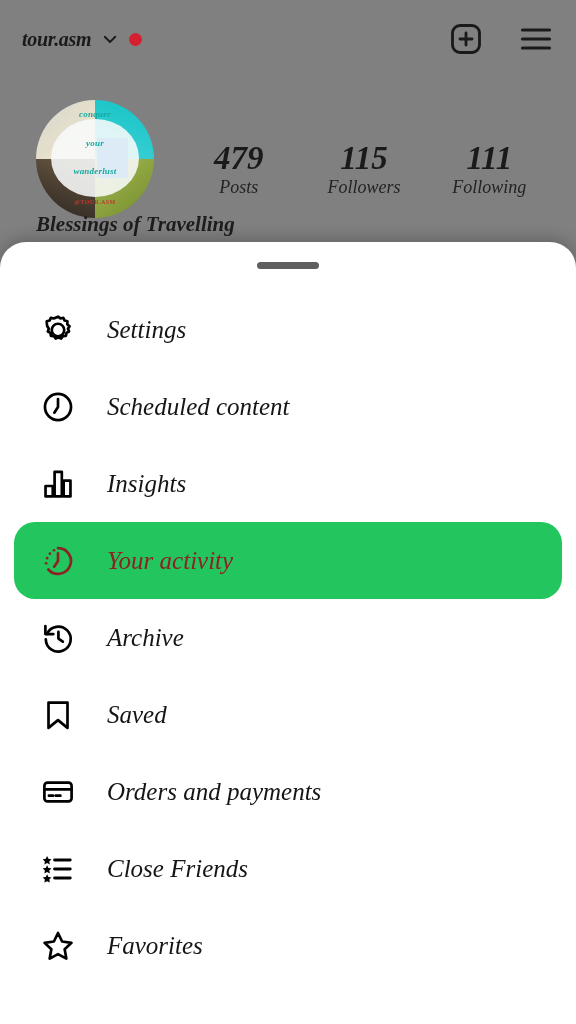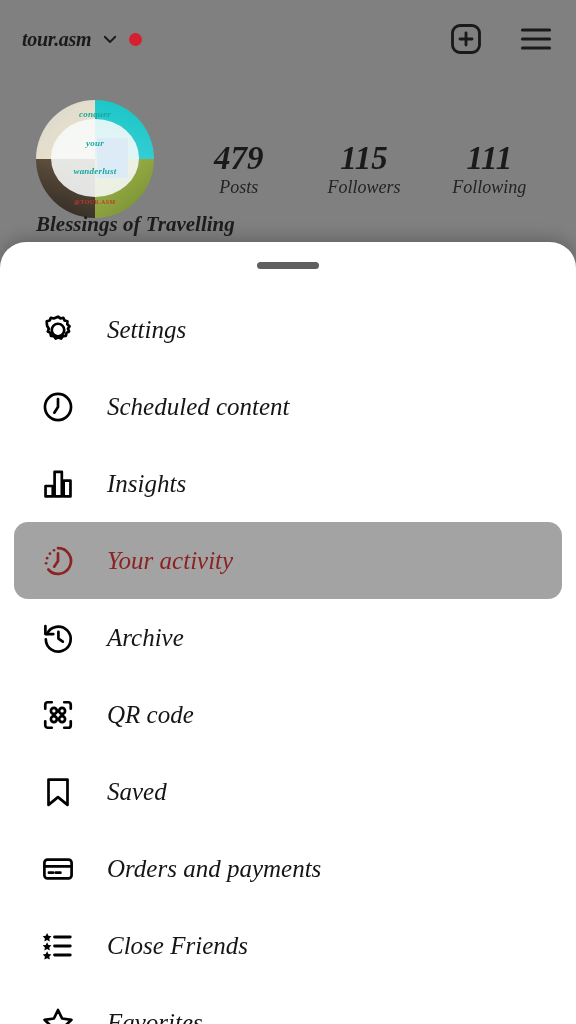--- a/index.html
+++ b/index.html
@@ -94,21 +94,21 @@
     width:62px; height:7px; border-radius:4px; background:#5f5f5f;
     margin:20px auto 0;
   }
   .menu { margin-top:22px; }
   .menu-item {
     display:flex; align-items:center;
     height:77px; padding-left:26px;
     margin:0 14px 0 14px;
     border-radius:14px;
   }
-  .menu-item.active { background:#a3a3a3; }
+  .menu-item.active { background:#22c55e;border-radius:21px; }
   .mi-icon {
     width:36px; height:36px; flex:0 0 36px;
     display:flex; align-items:center; justify-content:center;
     color:#000;
   }
   .menu-item.active .mi-icon { color:#8c2222; }
   .mi-icon svg { display:block; }
   .mi-label {
     margin-left:31px;
     font-size:25px; font-style:italic; color:#151515;
@@ -231,35 +231,20 @@
       <path d="M4.2 9.1A8.8 8.8 0 1 1 3.4 13"></path>
       <path d="M3.1 3.6v5.6h5.6"></path>
       <path d="M12.3 7.6v4.8l3.1 2.2"></path>
           </svg>
         </span>
         <span class="mi-label">Archive</span>
       </div>
       <div class="menu-item">
         <span class="mi-icon">
           <svg width="34" height="34" viewBox="0 0 24 24" fill="none" stroke="currentColor" stroke-width="1.9" stroke-linecap="round" stroke-linejoin="round">
-      <path d="M3 7.6V4.8A1.8 1.8 0 0 1 4.8 3h2.8"></path>
-      <path d="M16.4 3h2.8A1.8 1.8 0 0 1 21 4.8v2.8"></path>
-      <path d="M21 16.4v2.8a1.8 1.8 0 0 1-1.8 1.8h-2.8"></path>
-      <path d="M7.6 21H4.8A1.8 1.8 0 0 1 3 19.2v-2.8"></path>
-      <circle cx="9.1" cy="9.1" r="2.1"></circle>
-            <circle cx="14.9" cy="9.1" r="2.1"></circle>
-      <circle cx="9.1" cy="14.9" r="2.1"></circle>
-            <circle cx="14.9" cy="14.9" r="2.1"></circle>
-          </svg>
-        </span>
-        <span class="mi-label">QR code</span>
-      </div>
-      <div class="menu-item">
-        <span class="mi-icon">
-          <svg width="34" height="34" viewBox="0 0 24 24" fill="none" stroke="currentColor" stroke-width="1.9" stroke-linecap="round" stroke-linejoin="round">
       <path d="M5.3 3.2h13.4v17.9L12 15.6l-6.7 5.5z"></path>
           </svg>
         </span>
         <span class="mi-label">Saved</span>
       </div>
       <div class="menu-item">
         <span class="mi-icon">
           <svg width="34" height="34" viewBox="0 0 24 24" fill="none" stroke="currentColor" stroke-width="1.9" stroke-linecap="round" stroke-linejoin="round">
       <rect x="2.4" y="5.4" width="19.2" height="13.2" rx="2.2"></rect>
       <path d="M2.4 10.1h19.2"></path>

